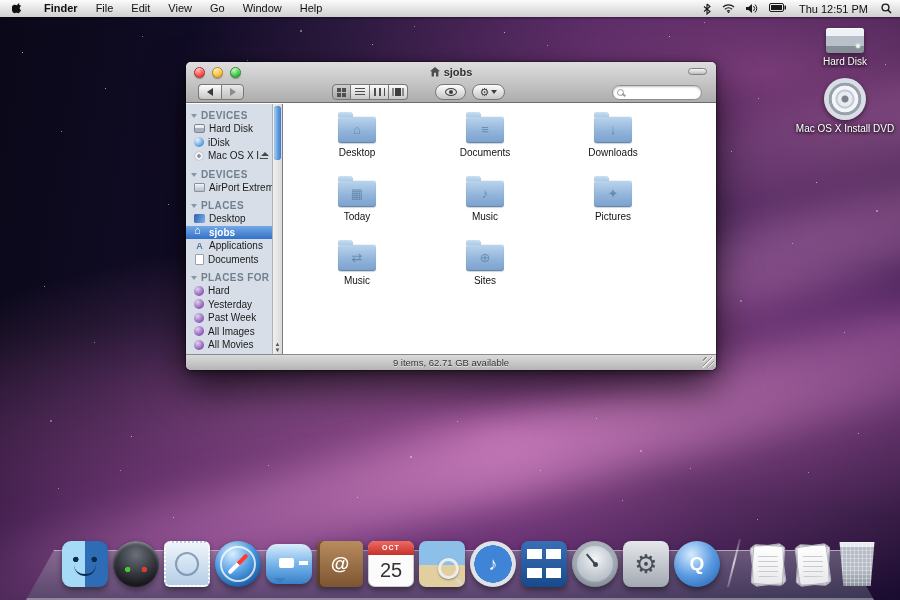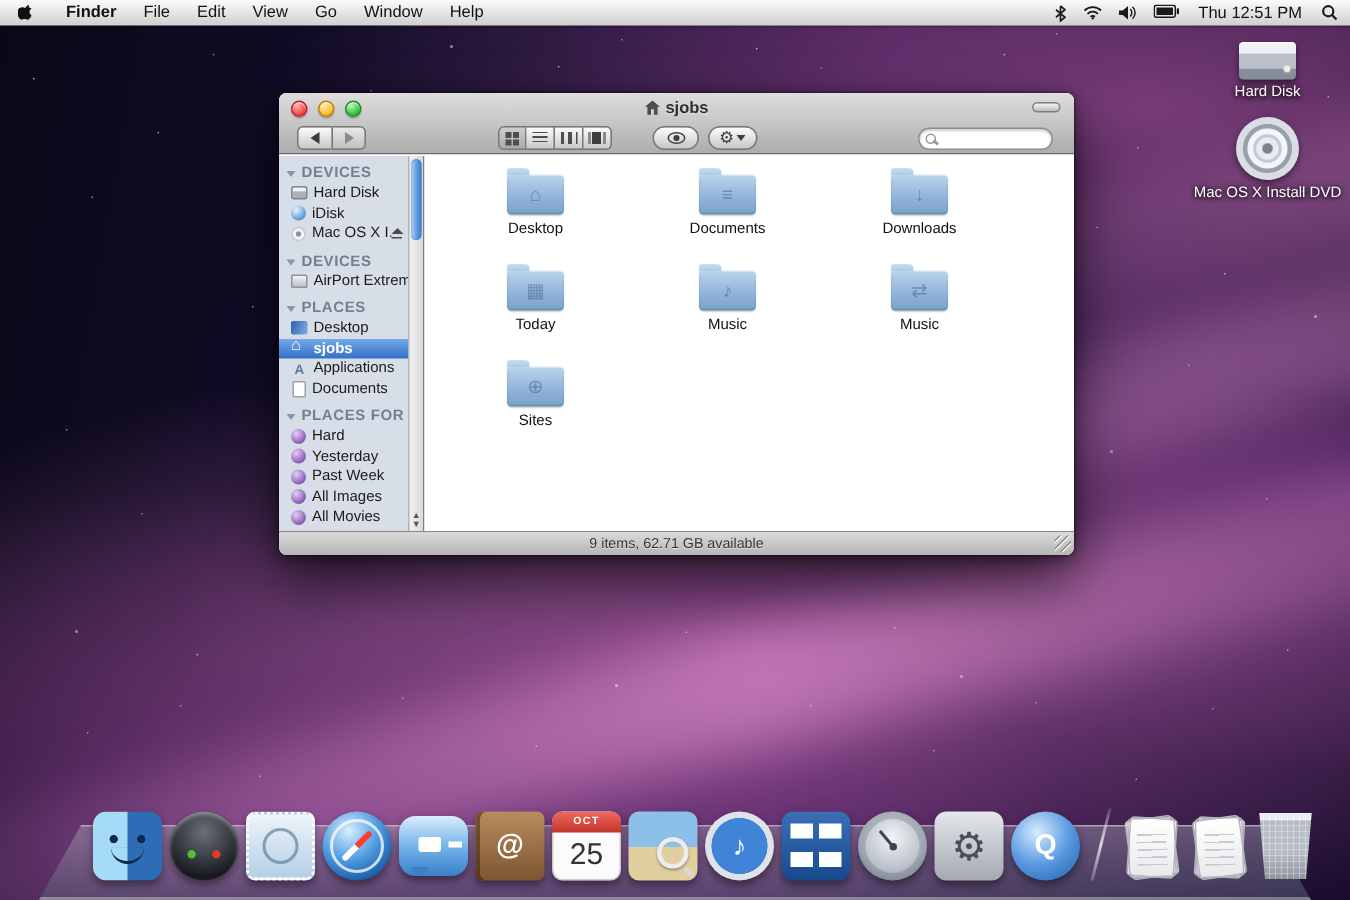--- a/index.html
+++ b/index.html
@@ -481,20 +481,26 @@
             <div class="flabel">Today</div>
           </div>
         <div class="fcell">
             <div class="folder">
               <span class="emblem em-music"></span>
             </div>
             <div class="flabel">Music</div>
           </div>
         <div class="fcell">
             <div class="folder">
+              <span class="emblem em-pictures"></span>
+            </div>
+            <div class="flabel">Pictures</div>
+          </div>
+        <div class="fcell">
+            <div class="folder">
               <span class="emblem em-public"></span>
             </div>
             <div class="flabel">Music</div>
           </div>
         <div class="fcell">
             <div class="folder">
               <span class="emblem em-sites"></span>
             </div>
             <div class="flabel">Sites</div>
           </div>

